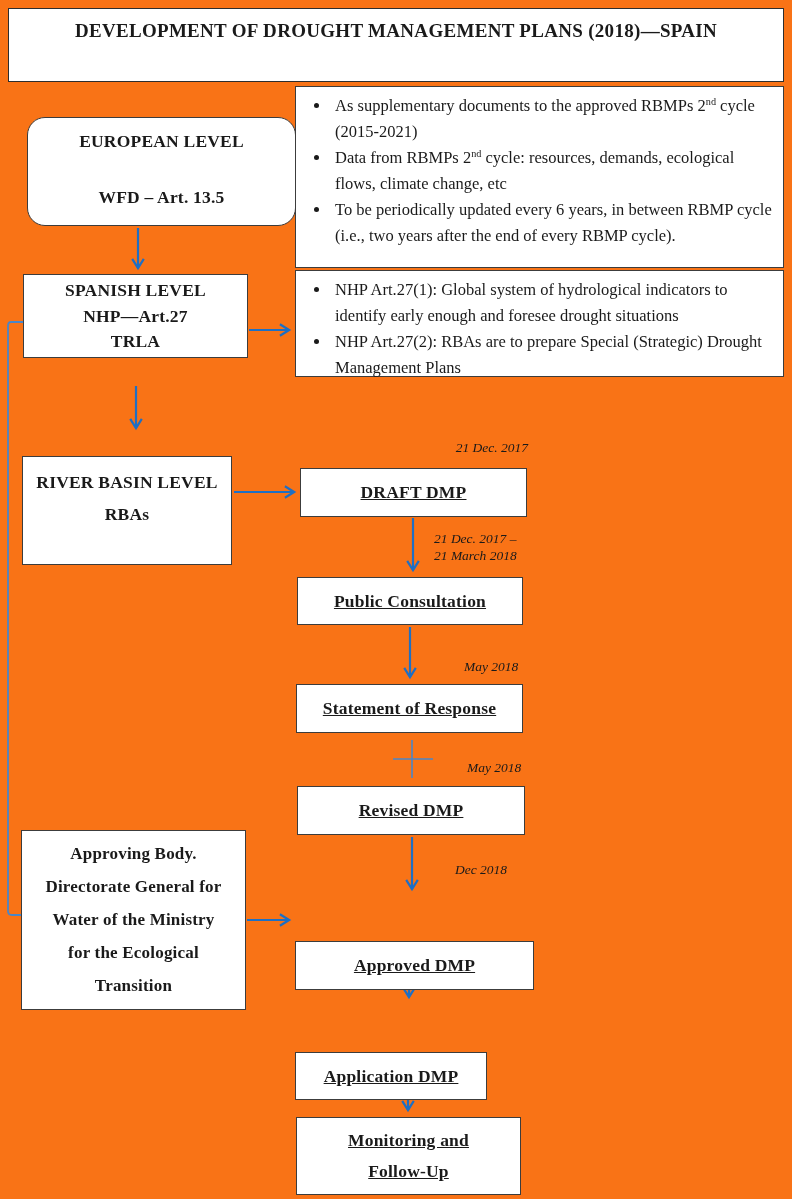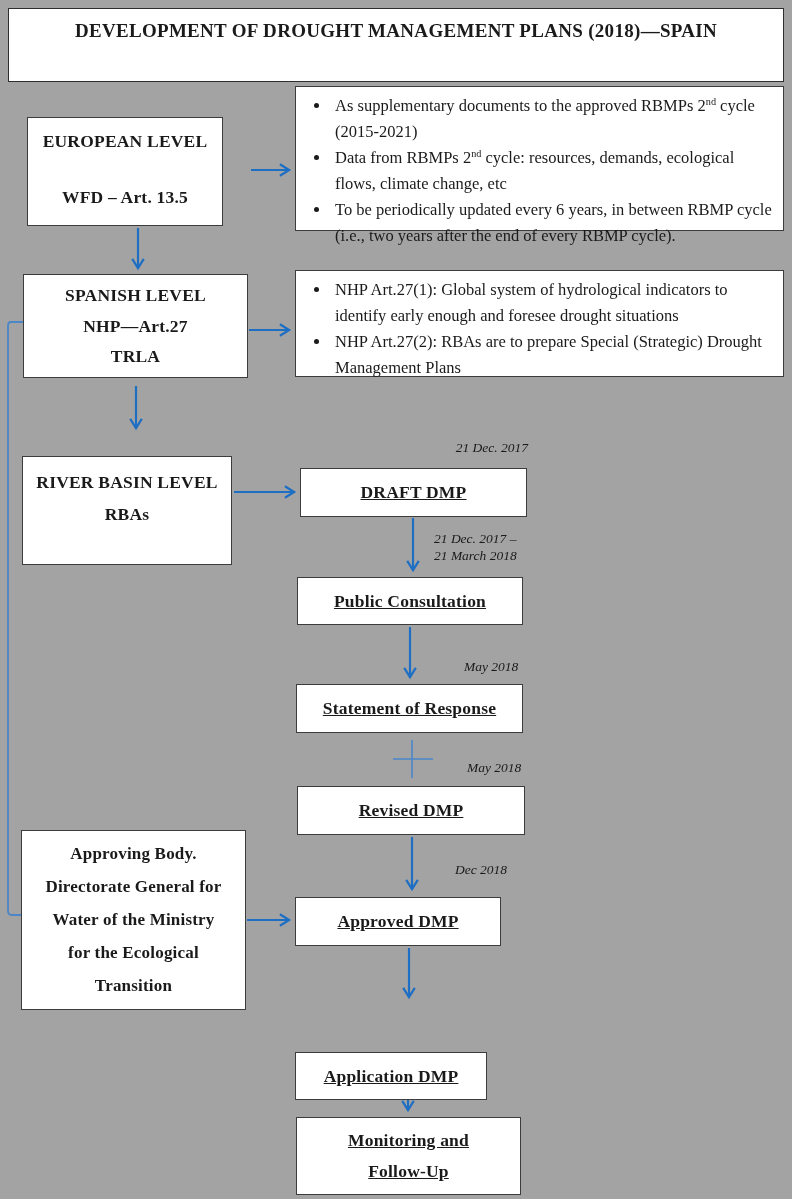--- a/index.html
+++ b/index.html
@@ -1,17 +1,17 @@
 <!DOCTYPE html>
 <html><head>
 <meta charset="utf-8">
 <style>
   html,body{margin:0;padding:0;background:#ffffff;}
   .stage{
-    position:relative;width:792px;height:1199px;background:#a3a3a3;
+    position:relative;width:792px;height:1199px;background:#f97316;
     font-family:"Liberation Serif","DejaVu Serif",serif;color:#1a1a1a;
     overflow:hidden;
   }
   .stage svg.overlay{position:absolute;left:0;top:0;z-index:1;}
   .box{
     position:absolute;box-sizing:border-box;background:#ffffff;
     border:1.6px solid #3c3c3c;z-index:2;
   }
   .title-box{
     border:1.8px solid #2e2e2e;text-align:center;
@@ -67,34 +67,34 @@
     <line x1="393" y1="759" x2="433" y2="759" stroke="#4a86c8" stroke-width="1.6"></line>
     <line x1="412" y1="837" x2="412" y2="889" stroke="#1e6fc4" stroke-width="2.2" marker-end="url(#arw)"></line>
     <line x1="409" y1="948" x2="409" y2="997" stroke="#1e6fc4" stroke-width="2.2" marker-end="url(#arw)"></line>
     <line x1="408" y1="1054" x2="408" y2="1110" stroke="#1e6fc4" stroke-width="2.2" marker-end="url(#arw)"></line>
   </svg>
 
   <div class="box title-box" style="left:8px;top:8px;width:776px;height:74px;">
     <span>DEVELOPMENT OF DROUGHT MANAGEMENT PLANS (2018)—SPAIN</span>
   </div>
 
-  <div class="box level-box sb" style="left:27px;top:117px;width:196px;height:109px;">
+  <div class="box level-box sb" style="left:27px;top:117px;width:269px;height:109px;border-radius:18px;">
     <span>EUROPEAN LEVEL</span>
     <span>WFD – Art. 13.5</span>
   </div>
 
-  <div class="box notes-box" style="left:295px;top:86px;width:489px;height:145px;">
+  <div class="box notes-box" style="left:295px;top:86px;width:489px;height:182px;">
     <ul>
       <li><span>As supplementary documents to the approved RBMPs 2</span><sup>nd</sup><span> cycle (2015-2021)</span></li>
       <li><span>Data from RBMPs 2</span><sup>nd</sup><span> cycle: resources, demands, ecological flows, climate change, etc</span></li>
       <li><span>To be periodically updated every 6 years, in between RBMP cycle (i.e., two years after the end of every RBMP cycle).</span><sup></sup><span></span></li>
     </ul>
   </div>
 
-  <div class="box level-box se" style="left:23px;top:274px;width:225px;height:104px;">
+  <div class="box level-box se" style="left:23px;top:274px;width:225px;height:84px;">
     <span>SPANISH LEVEL</span>
     <span>NHP—Art.27</span>
     <span>TRLA</span>
   </div>
 
   <div class="box notes-box" style="left:295px;top:270px;width:489px;height:107px;">
     <ul>
       <li><span>NHP Art.27(1): Global system of hydrological indicators to identify early enough and foresee drought situations</span></li>
       <li><span>NHP Art.27(2): RBAs are to prepare Special (Strategic) Drought Management Plans</span></li>
     </ul>
@@ -122,21 +122,21 @@
   </div>
 
   <div class="box flow-box" style="left:297px;top:577px;width:226px;height:48px;">
     <span>Public Consultation</span>
   </div>
 
   <div class="box flow-box" style="left:297px;top:786px;width:228px;height:49px;">
     <span>Revised DMP</span>
   </div>
 
-  <div class="box flow-box" style="left:295px;top:897px;width:206px;height:49px;">
+  <div class="box flow-box" style="left:295px;top:941px;width:239px;height:49px;">
     <span>Approved DMP</span>
   </div>
 
   <div class="box flow-box" style="left:295px;top:1052px;width:192px;height:48px;">
     <span>Application DMP</span>
   </div>
 
   <div class="box flow-box" style="left:296px;top:1117px;width:225px;height:78px;line-height:31px;">
     <span>Monitoring and</span>
     <span>Follow-Up</span>

